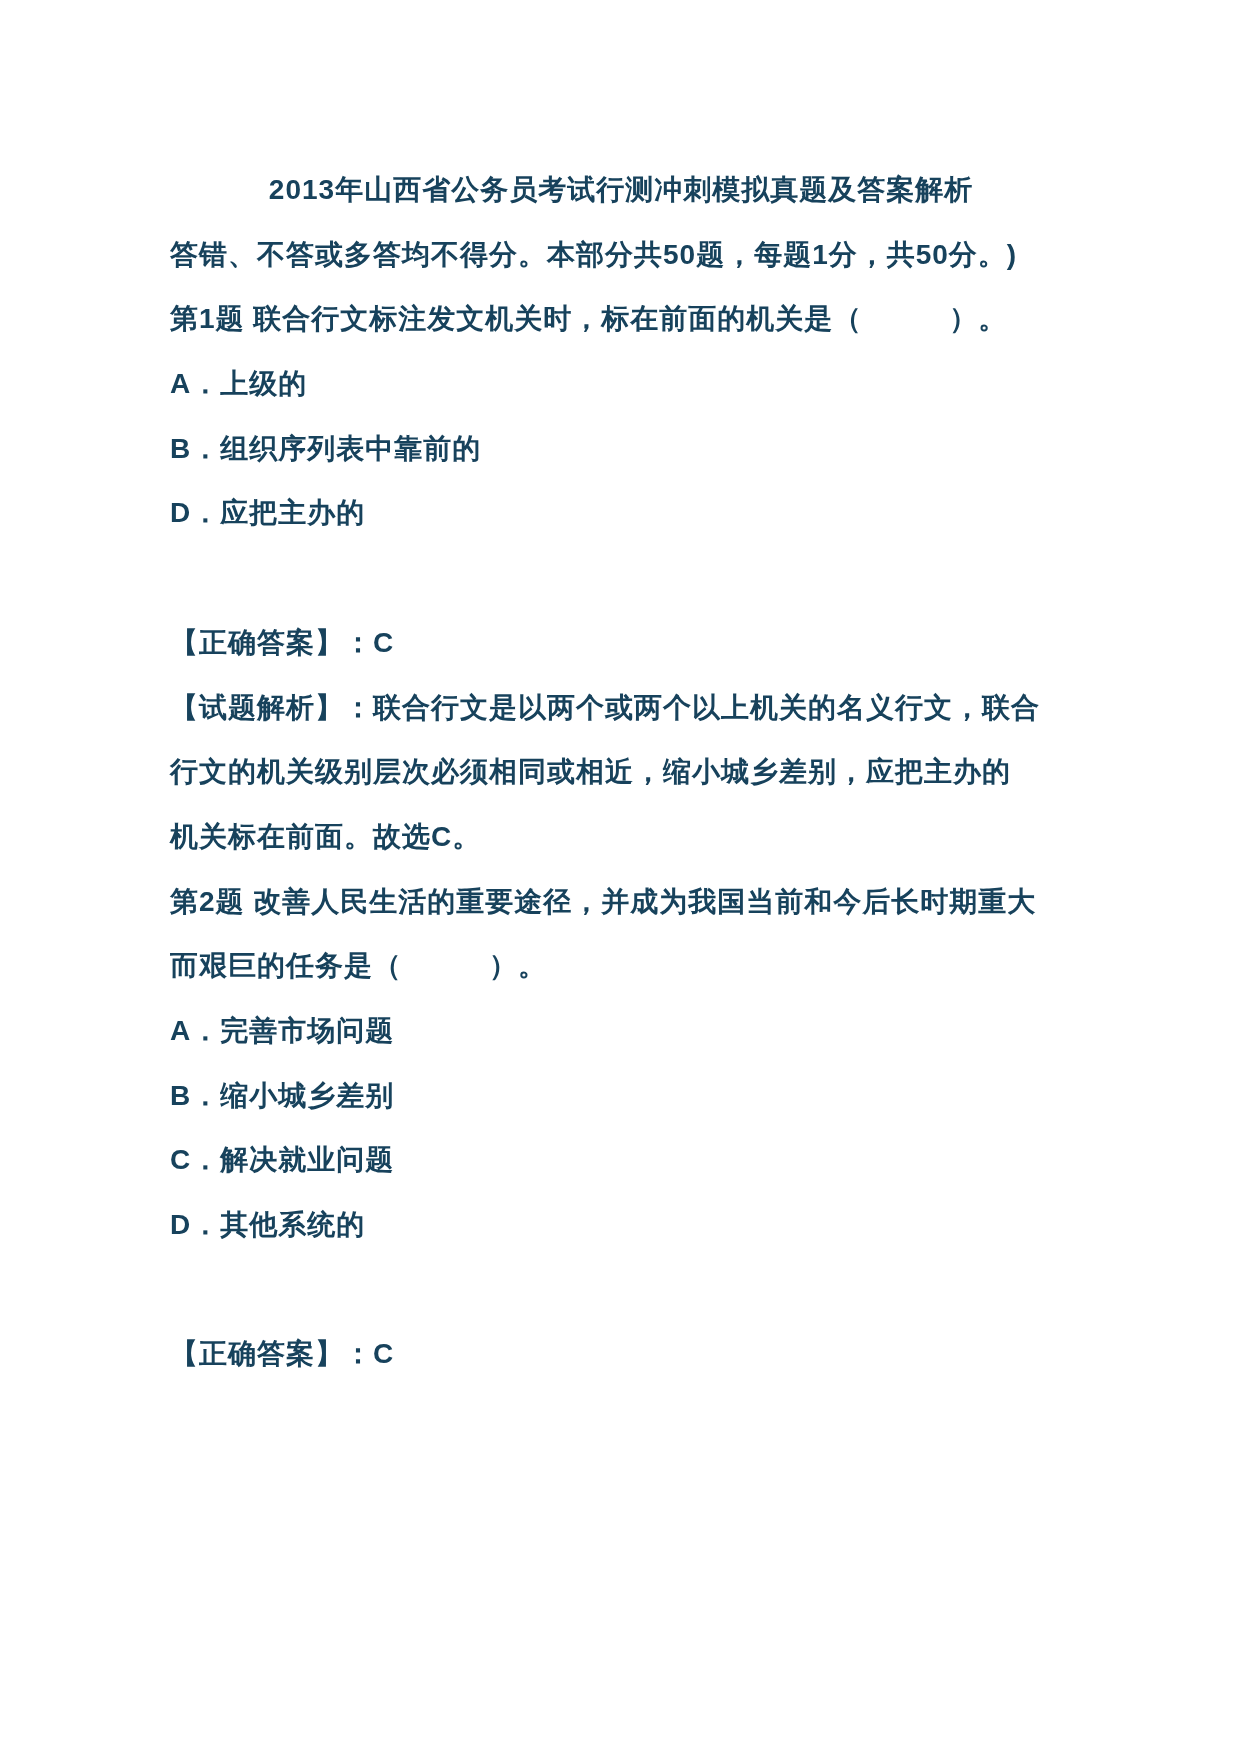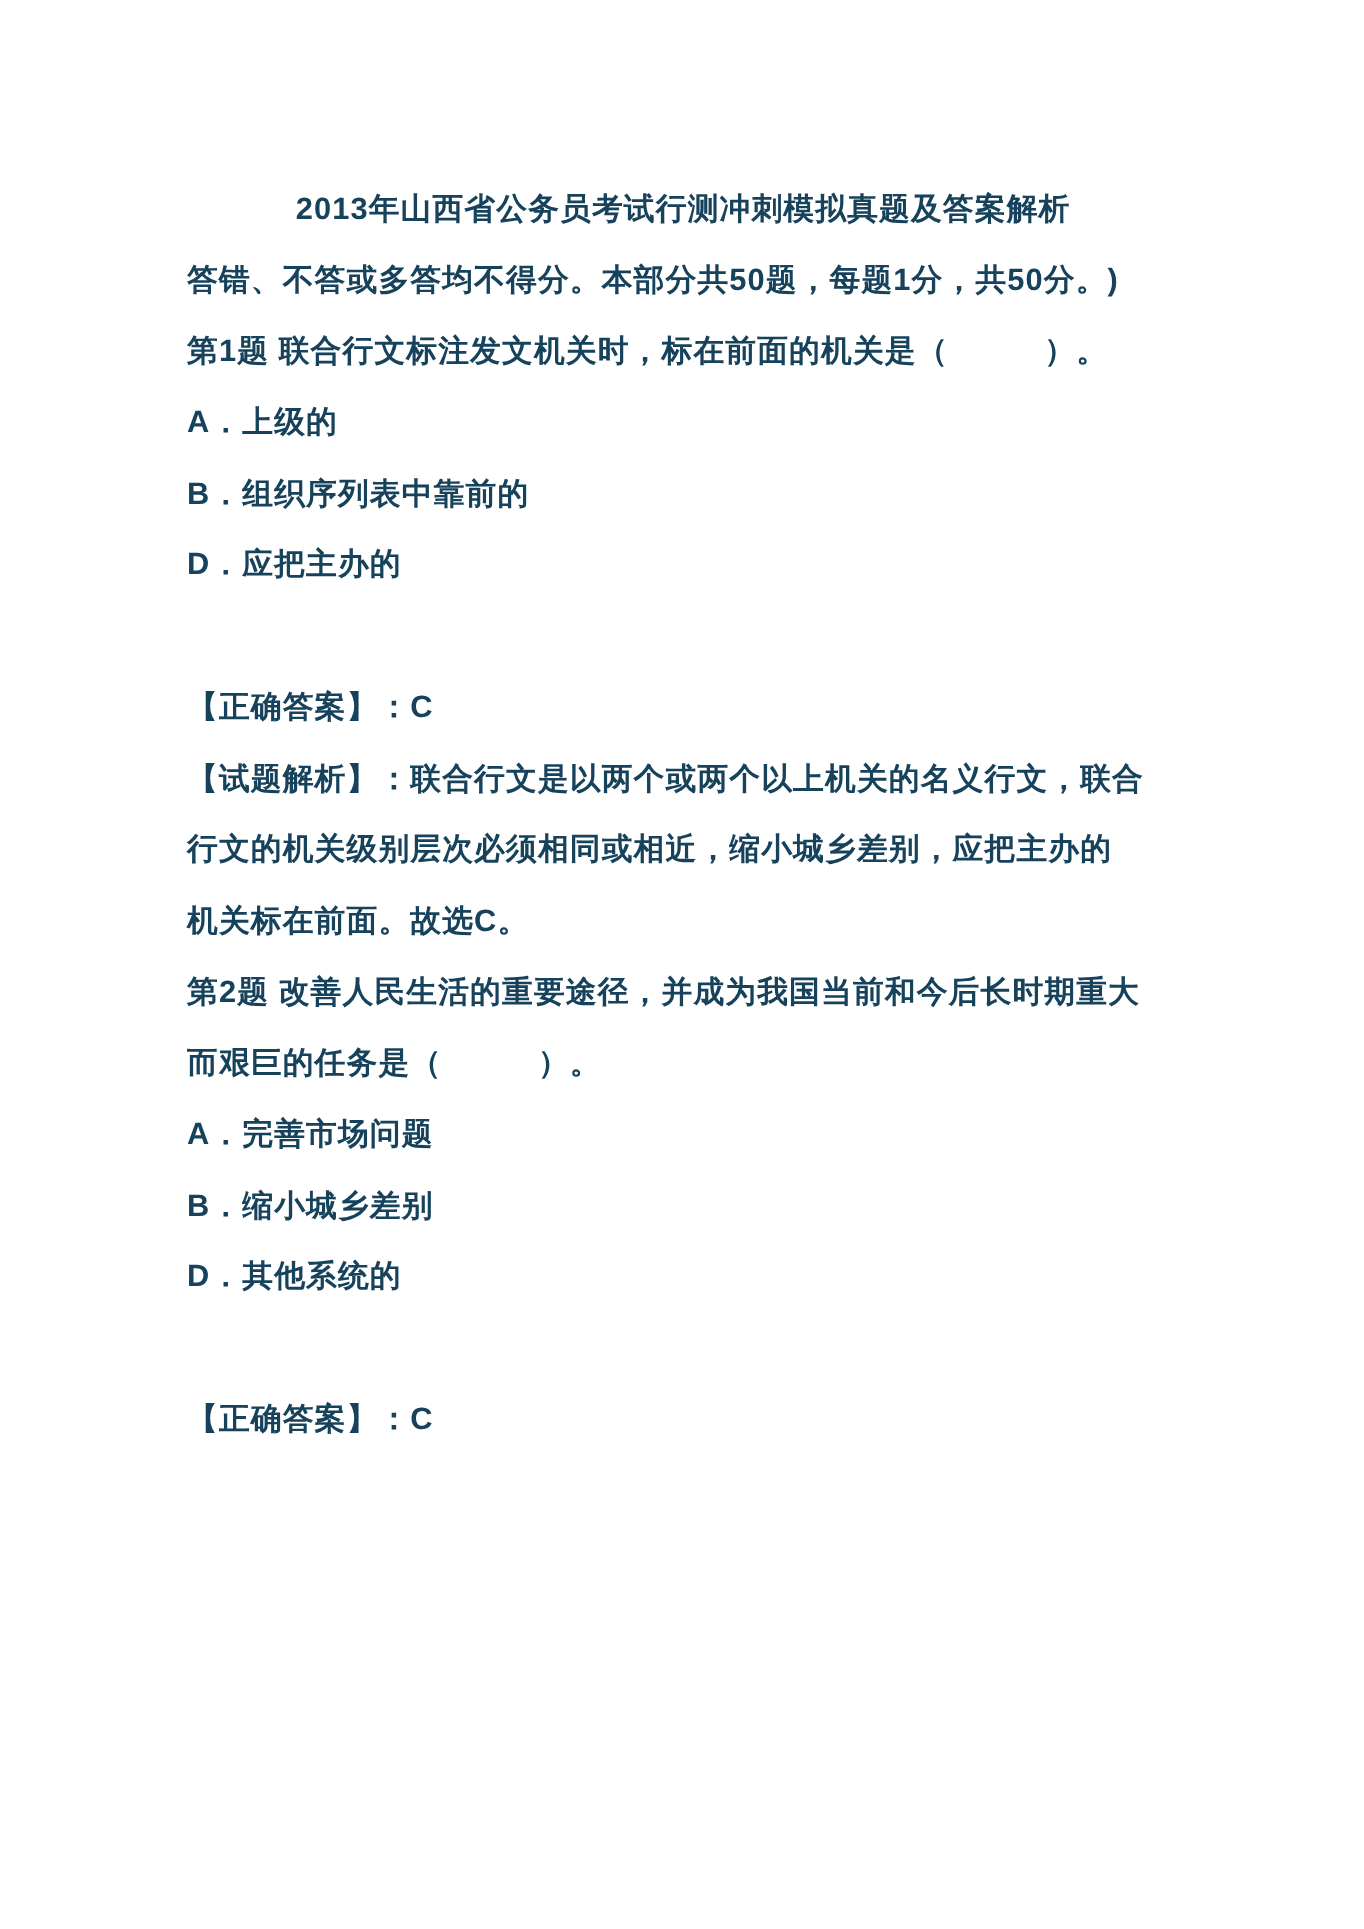--- a/index.html
+++ b/index.html
@@ -57,20 +57,21 @@
 
     <div class="line">【正确答案】：C</div>
     <div class="line">【试题解析】：联合行文是以两个或两个以上机关的名义行文，联合</div>
     <div class="line">行文的机关级别层次必须相同或相近，缩小城乡差别，应把主办的</div>
     <div class="line">机关标在前面。故选C。</div>
 
     <div class="line">第2题 改善人民生活的重要途径，并成为我国当前和今后长时期重大</div>
     <div class="line">而艰巨的任务是（　　　）。</div>
     <div class="line">A．完善市场问题</div>
     <div class="line">B．缩小城乡差别</div>
+    <div class="line">C．解决就业问题</div>
     <div class="line">D．其他系统的</div>
 
     <div class="line line--spacer"></div>
 
     <div class="line">【正确答案】：C</div>
 
   </div>
 </div>
 
 </body></html>

